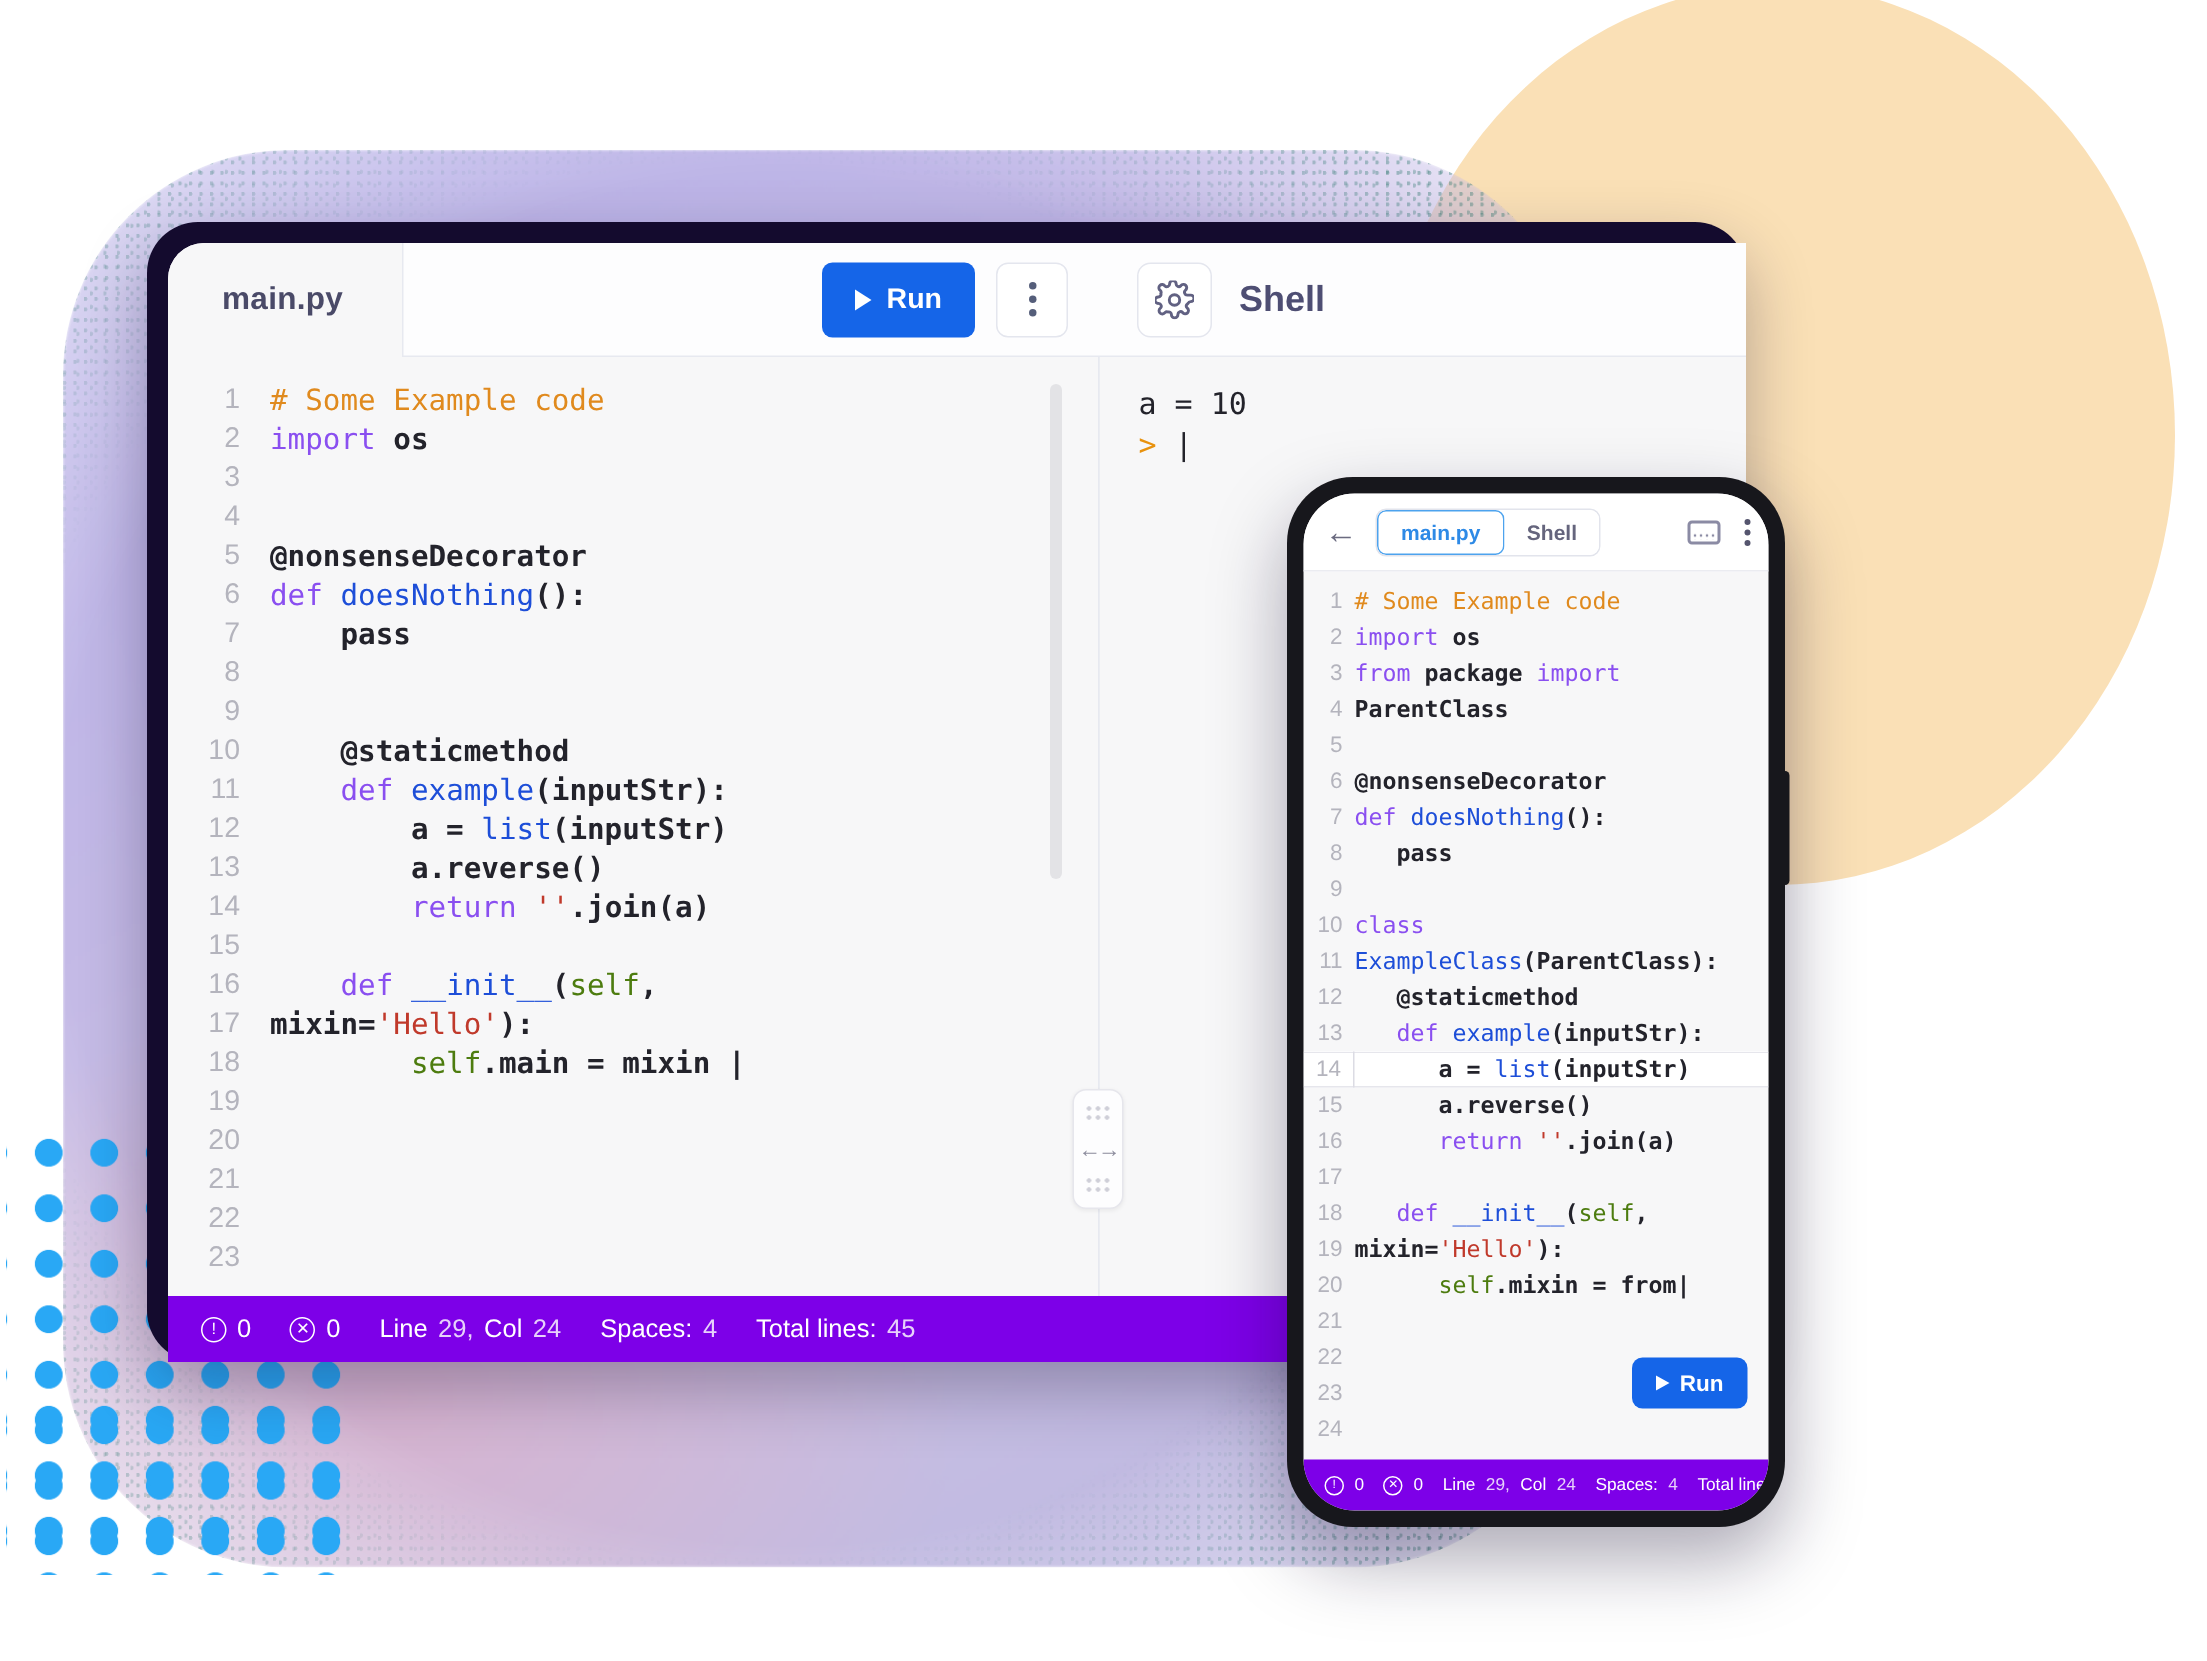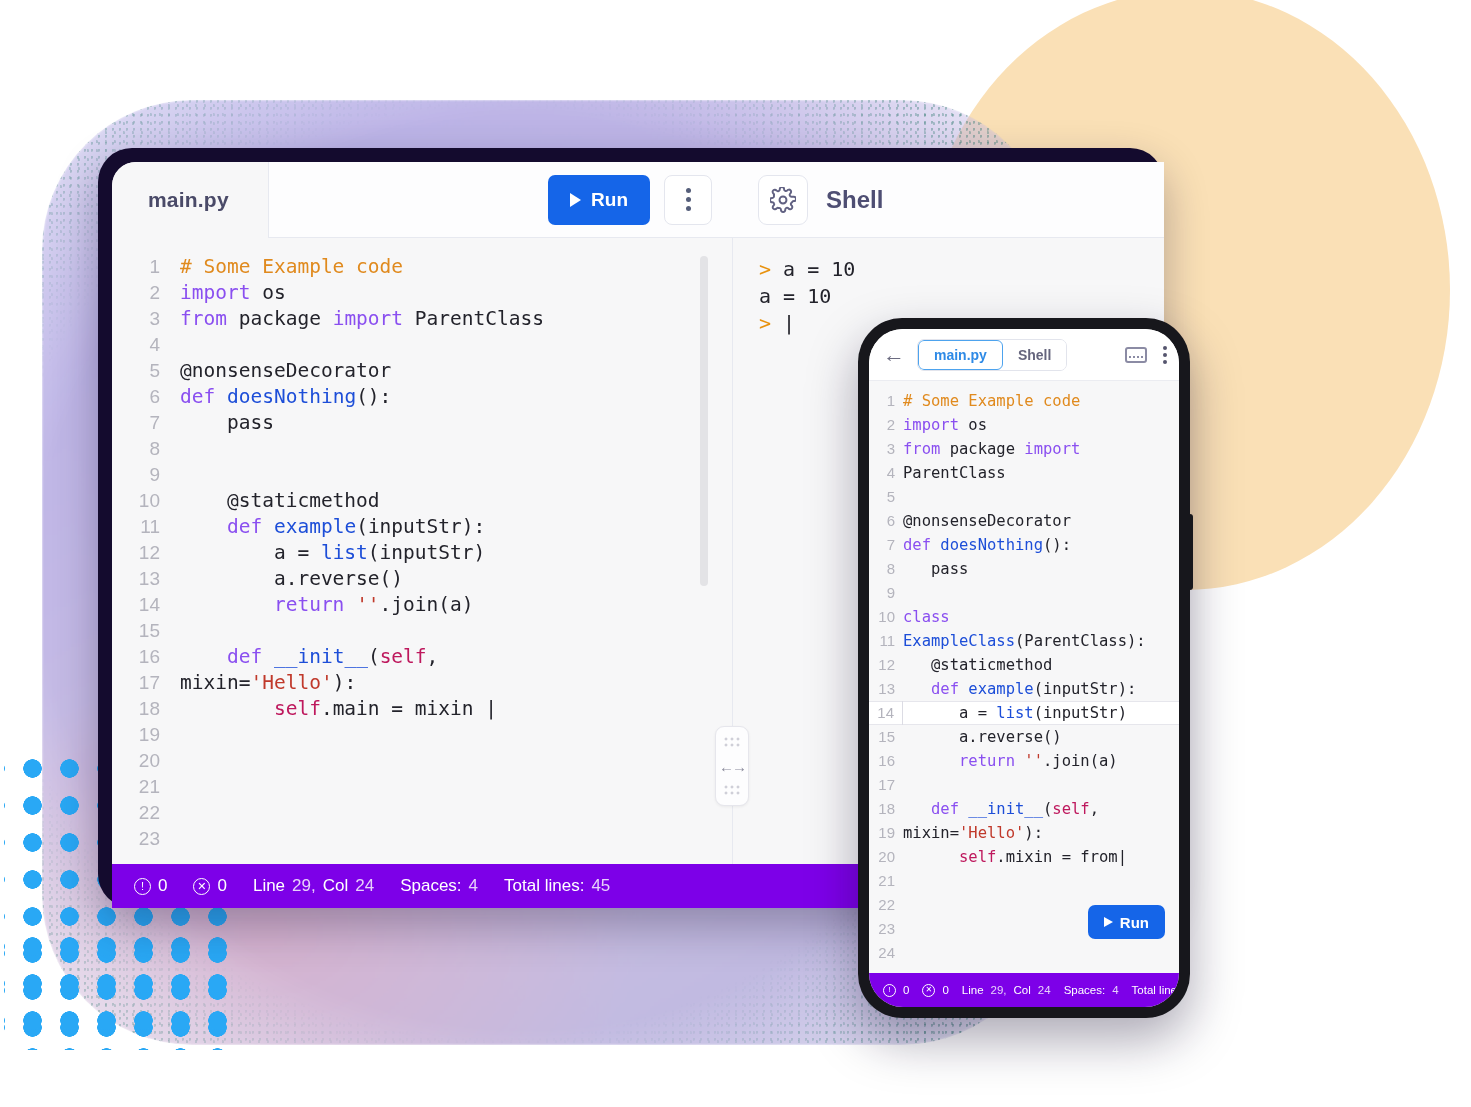--- a/index.html
+++ b/index.html
@@ -121,26 +121,26 @@
   .shell-line { line-height: 1.34; white-space: pre; }
   .prompt { color: #e8920e; }
 
   
   .code { font-family: "DejaVu Sans Mono", monospace; font-size: 19.5px; }
   .code-row { display: flex; line-height: 26px; white-space: pre; }
   .ln {
     width: 68px; flex: 0 0 68px; text-align: right; padding-right: 20px;
     color: #b4b4bd; font-family: "Liberation Sans", sans-serif; font-size: 19px;
   }
-  .ct { color: #23232b; }
+  .ct { color: #23232b; font-weight: bold; }
   .k  { color: #8a4ff0; }   
   .fn { color: #1d4ed8; }   
   .cm { color: #e08a1e; }   
   .st { color: #c0392b; }   
-  .sf { color: #be185d; }   
+  .sf { color: #4d7c0f; }   
 
   .v-scroll {
     position: absolute; right: 24px; top: 18px; width: 8px; height: 330px;
     background: #e3e3e6; border-radius: 5px;
   }
   .v-divider {
     position: absolute; left: 620px; top: 0; bottom: 0; width: 1px; background: #e7e9f0;
   }
   .split-handle {
     position: absolute; left: 620px; top: 488px; transform: translateX(-50%);
@@ -277,21 +277,21 @@
           </div>
           <div class="shell-title">Shell</div>
         </div>
       </div>
 
       <div class="tb-body">
         <div class="editor-pane">
           <div class="code" id="tablet-code">
               <div class="code-row"><span class="ln">1</span><span><span class="cm"># Some Example code</span></span></div>
               <div class="code-row"><span class="ln">2</span><span><span class="k">import</span><span class="ct"> os</span></span></div>
-              <div class="code-row"><span class="ln">3</span><span><span class="k">from</span><span class="ct"> package </span><span class="k">import</span><span class="ct"> ParentClass</span></span></div>
+              <div class="code-row"><span class="ln">3</span></div>
               <div class="code-row"><span class="ln">4</span><span>&nbsp;</span></div>
               <div class="code-row"><span class="ln">5</span><span><span class="ct">@nonsenseDecorator</span></span></div>
               <div class="code-row"><span class="ln">6</span><span><span class="k">def</span><span class="ct"> </span><span class="fn">doesNothing</span><span class="ct">():</span></span></div>
               <div class="code-row"><span class="ln">7</span><span><span class="ct">    pass</span></span></div>
               <div class="code-row"><span class="ln">8</span><span>&nbsp;</span></div>
               <div class="code-row"><span class="ln">9</span></div>
               <div class="code-row"><span class="ln">10</span><span><span class="ct">    @staticmethod</span></span></div>
               <div class="code-row"><span class="ln">11</span><span><span class="ct">    </span><span class="k">def</span><span class="ct"> </span><span class="fn">example</span><span class="ct">(inputStr):</span></span></div>
               <div class="code-row"><span class="ln">12</span><span><span class="ct">        a = </span><span class="fn">list</span><span class="ct">(inputStr)</span></span></div>
               <div class="code-row"><span class="ln">13</span><span><span class="ct">        a.reverse()</span></span></div>
@@ -309,21 +309,20 @@
           <div class="v-scroll"></div>
         </div>
         <div class="v-divider"></div>
         <div class="split-handle">
           <div class="grip"></div>
           <div class="arrows">←→</div>
           <div class="grip"></div>
         </div>
         <div class="shell-pane">
           <div id="tablet-shell">
-              <div class="shell-line"><span class="prompt">&gt;</span><span> a = 10</span></div>
               <div class="shell-line"><span>a = 10</span></div>
               <div class="shell-line"><span class="prompt">&gt;</span><span> |</span></div>
             </div>
         </div>
       </div>
 
       <div class="status-bar">
         <span class="sb-item">
           <span class="circ">!</span>
           <span>0</span>

